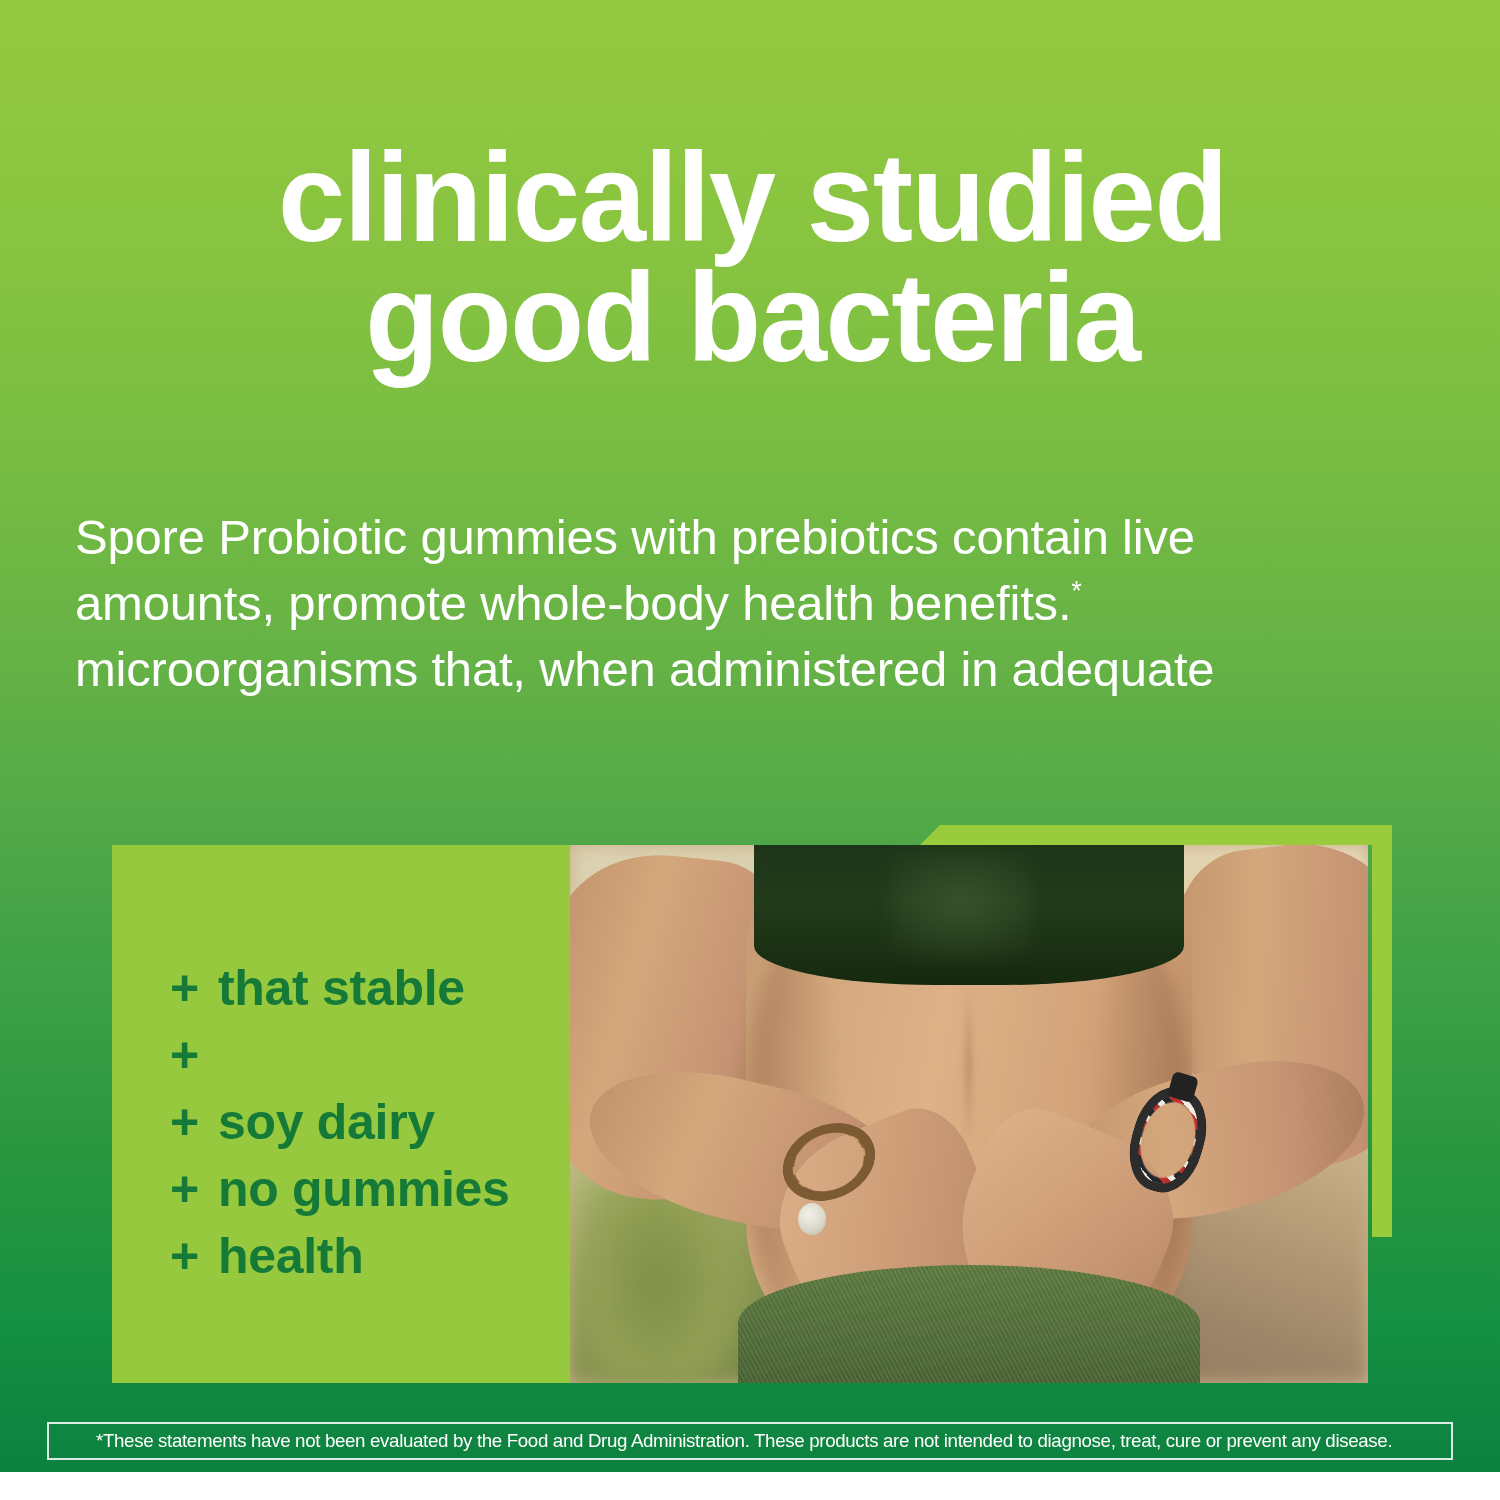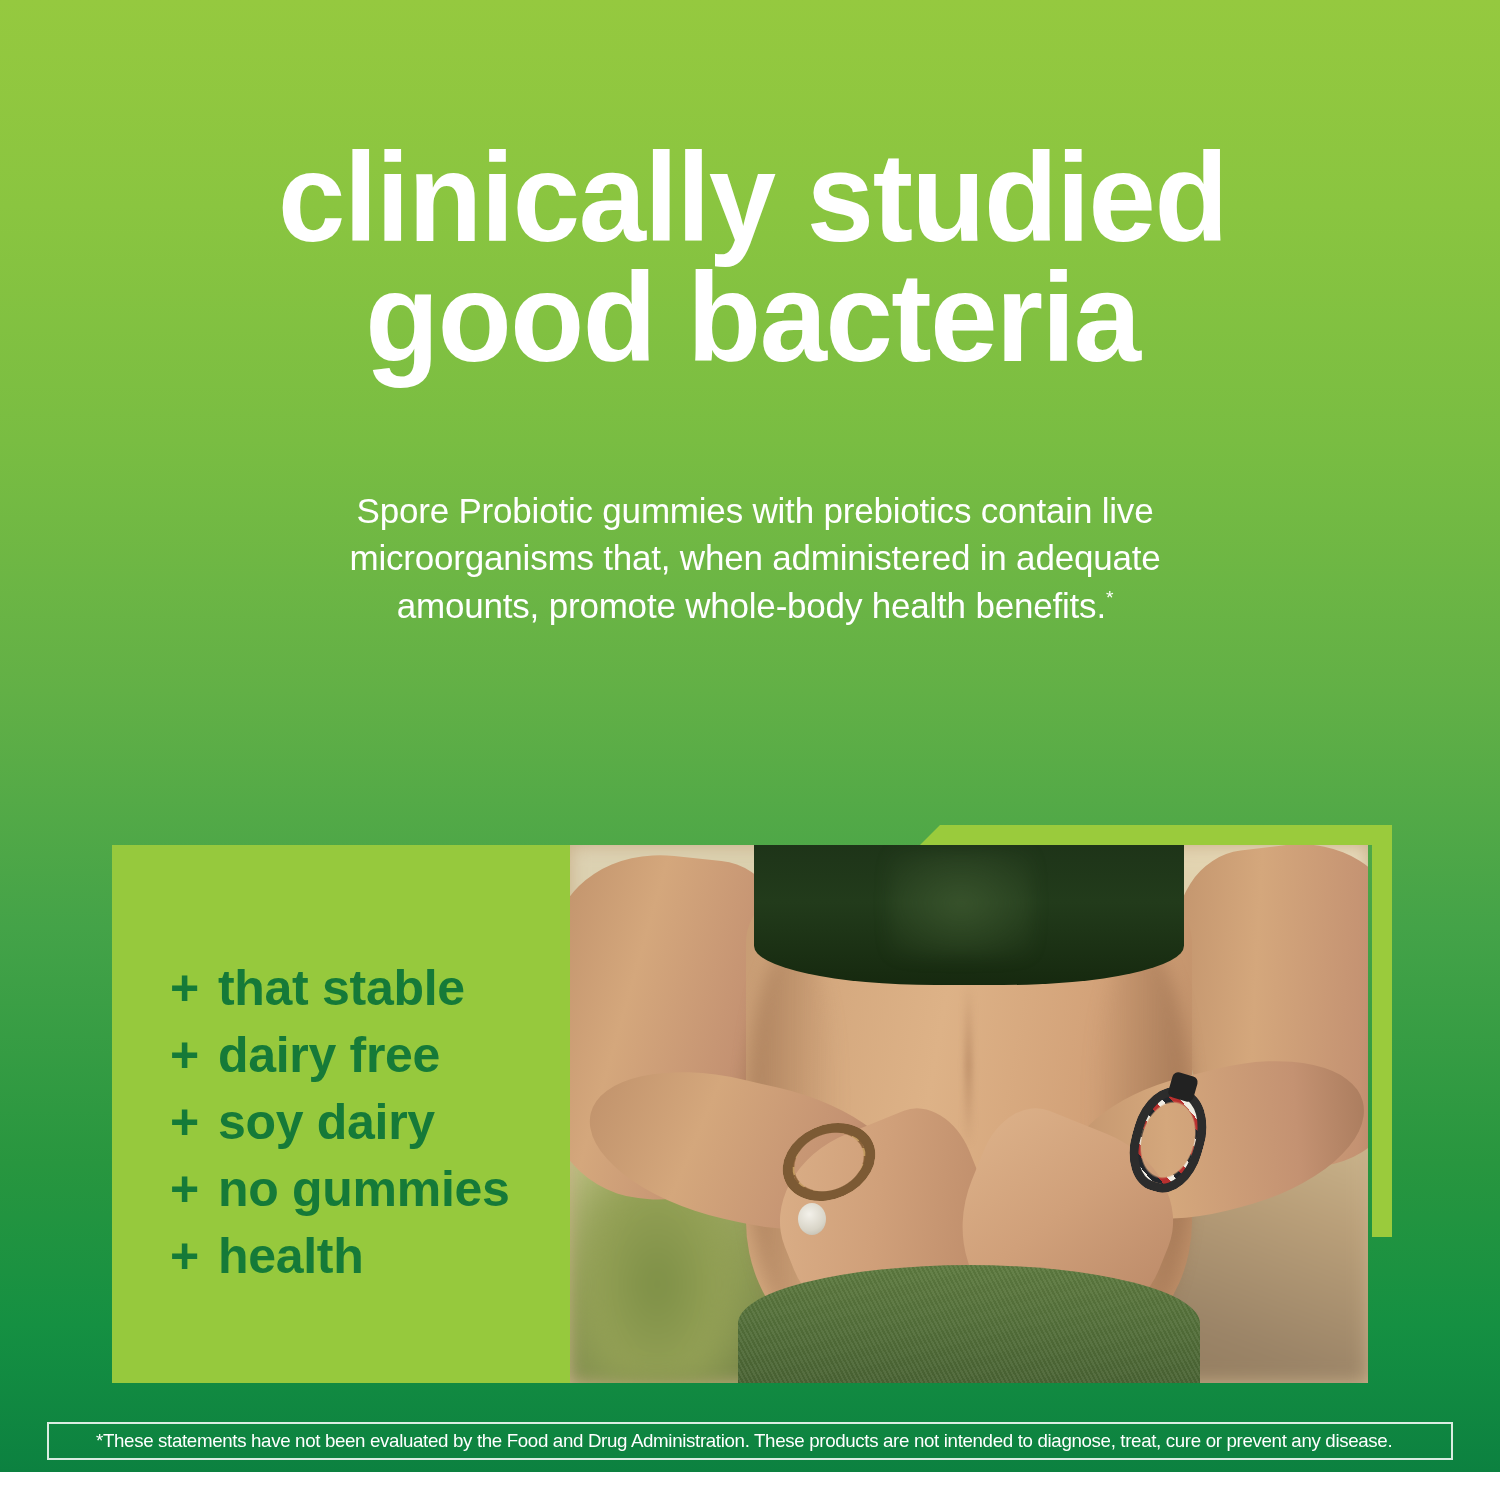--- a/index.html
+++ b/index.html
@@ -40,26 +40,25 @@
     font-stretch: condensed;
     transform: scaleX(0.96);
     transform-origin: 50% 50%;
   }
   .headline .hl-line { display: block; white-space: nowrap; }
 
   
   .body-copy {
     position: absolute;
     left: 75px;
-    top: 487px;
+    top: 504px;
     width: 1360px;
-    text-align: center;
     color: #ffffff;
     font-weight: 400;
-    font-size: 35px;
+    font-size: 49px;
     line-height: 1.35;
     letter-spacing: -0.2px;
   }
   .body-copy .bl { display: block; white-space: nowrap; }
   .body-copy sup {
     font-size: 0.55em;
     vertical-align: 0.75em;
     line-height: 0;
   }
 
@@ -330,22 +329,22 @@
 
 <div class="canvas">
 
   <div class="headline">
     <span class="hl-line">clinically studied</span>
     <span class="hl-line">good bacteria</span>
   </div>
 
   <div class="body-copy">
     <span class="bl">Spore Probiotic gummies with prebiotics contain live</span>
+    <span class="bl"><span>amounts, promote whole-body health benefits.</span><sup>*</sup></span>
     <span class="bl">microorganisms that, when administered in adequate</span>
-    <span class="bl"><span>amounts, promote whole-body health benefits.</span><sup>*</sup></span>
   </div>
 
   <div class="content-band">
 
     <div class="accent-bracket"></div>
 
     <div class="lime-panel"></div>
 
     <div class="photo">
       <div class="scene">
@@ -385,21 +384,20 @@
     </div>
   </div>
 
   <div class="bullets">
     <div class="bullet-row">
       <span class="bullet-plus">+</span>
       <span class="bullet-label">that stable</span>
     </div>
     <div class="bullet-row">
       <span class="bullet-plus">+</span>
-      <span class="bullet-label">dairy free</span>
     </div>
     <div class="bullet-row">
       <span class="bullet-plus">+</span>
       <span class="bullet-label">soy dairy</span>
     </div>
     <div class="bullet-row">
       <span class="bullet-plus">+</span>
       <span class="bullet-label">no gummies</span>
     </div>
     <div class="bullet-row">

